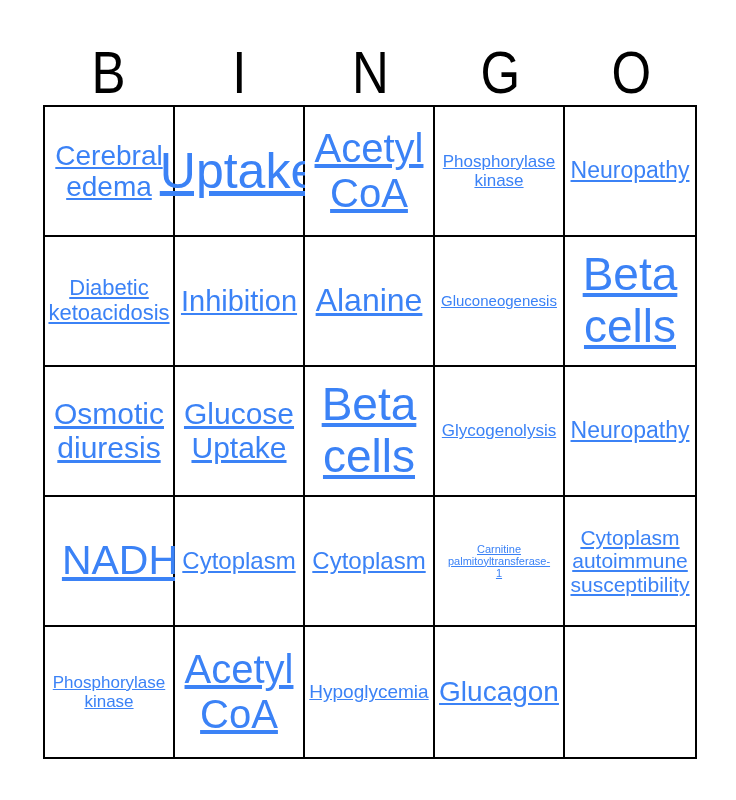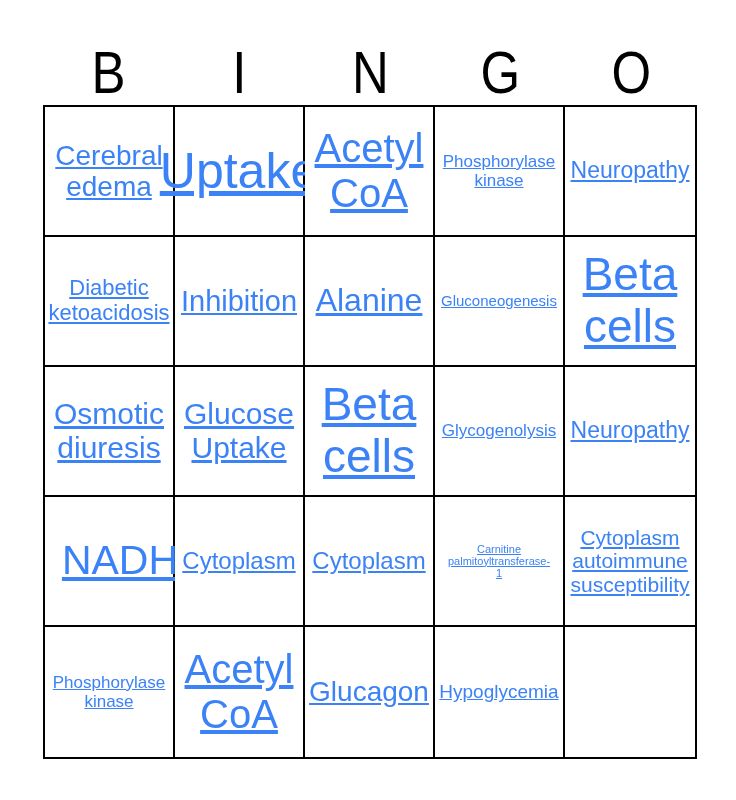--- a/index.html
+++ b/index.html
@@ -158,19 +158,19 @@
       </div>
       <div class="cell">
         <span class="cell-text" style="font-size: 17px;">Phosphorylase
 kinase</span>
       </div>
       <div class="cell">
         <span class="cell-text" style="font-size: 40px;">Acetyl
 CoA</span>
       </div>
       <div class="cell">
-        <span class="cell-text" style="font-size: 28px;">Glucagon</span>
+        <span class="cell-text" style="font-size: 19px;">Hypoglycemia</span>
       </div>
       <div class="cell">
-        <span class="cell-text" style="font-size: 19px;">Hypoglycemia</span>
+        <span class="cell-text" style="font-size: 28px;">Glucagon</span>
       </div>
     </div>
 </div>
 
 </body></html>

